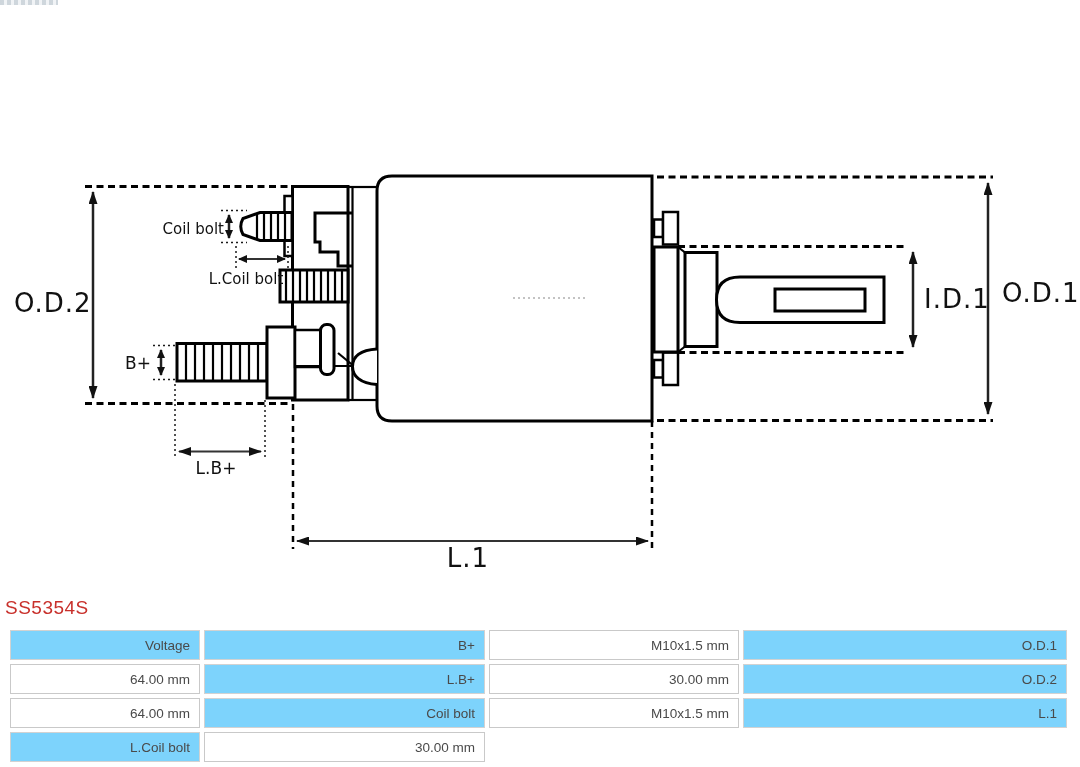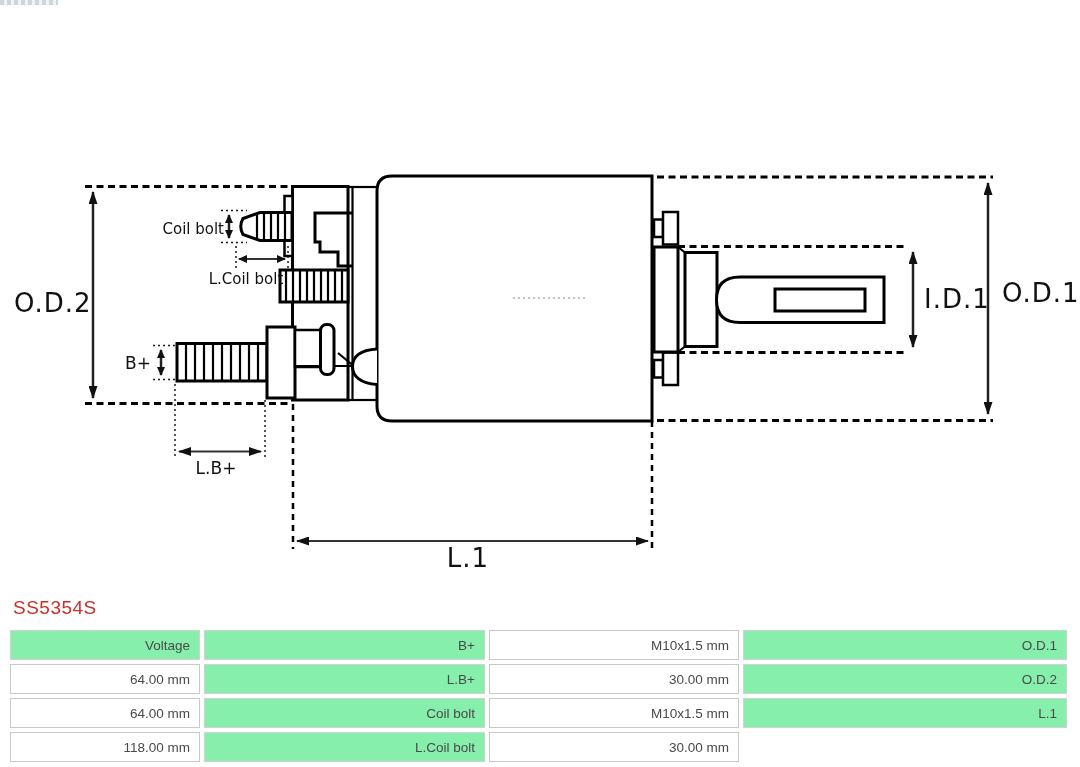--- a/index.html
+++ b/index.html
@@ -20,35 +20,35 @@
   .diagram .dash-long{stroke:#000000;stroke-width:3;stroke-dasharray:7,4.5;fill:none;}
   .diagram .dash-mid{stroke:#000000;stroke-width:2.5;stroke-dasharray:6,5;fill:none;}
   .diagram .dot{stroke:#1a1a1a;stroke-width:1.5;stroke-dasharray:2,3;fill:none;}
   .diagram .dim{stroke:#222222;stroke-width:2.5;fill:none;}
   .diagram .dim-h{stroke:#333333;stroke-width:2.2;fill:none;}
   .diagram text{fill:#111111;font-family:"DejaVu Sans", sans-serif;}
   .diagram .lbl-big{font-size:26px;letter-spacing:1px;}
   .diagram .lbl-mid{font-size:17px;}
   .diagram .lbl-sm{font-size:15px;}
   .part-number{
-    position:absolute;left:13px;top:597px;
+    position:absolute;left:5px;top:597px;
     font-size:19px;color:#c8302b;letter-spacing:.5px;
   }
   .specs-table{
     position:absolute;left:10px;top:630px;
     display:grid;grid-template-columns:190px 281px 250px 324px;
     grid-auto-rows:30px;gap:4px;
     font-size:13.5px;color:#4a4a4a;
   }
   .cell{
     display:flex;align-items:center;justify-content:flex-end;
     padding-right:9px;box-sizing:border-box;border:1px solid #c9c9c9;
     background:#ffffff;white-space:nowrap;
   }
-  .cell.label{background:#86efac;border-color:#d2d2d2;}
+  .cell.label{background:#7dd3fc;border-color:#d2d2d2;}
 </style>
 </head>
 <body>
 
 <div class="logo-strip"></div>
 
 <svg class="diagram" width="1080" height="592" viewBox="0 0 1080 592">
   <defs>
     <marker id="arr" markerUnits="userSpaceOnUse" markerWidth="13" markerHeight="9" refX="12" refY="4.5" orient="auto-start-reverse">
       <path d="M0,0 L13,4.5 L0,9 Z" fill="#111111"></path>
@@ -196,16 +196,15 @@
   <div class="cell value">64.00 mm</div>
   <div class="cell label">L.B+</div>
   <div class="cell value">30.00 mm</div>
 
   <div class="cell label">O.D.2</div>
   <div class="cell value">64.00 mm</div>
   <div class="cell label">Coil bolt</div>
   <div class="cell value">M10x1.5 mm</div>
 
   <div class="cell label">L.1</div>
-  <div class="cell value">118.00 mm</div>
   <div class="cell label">L.Coil bolt</div>
   <div class="cell value">30.00 mm</div>
 </div>
 
 </body></html>

